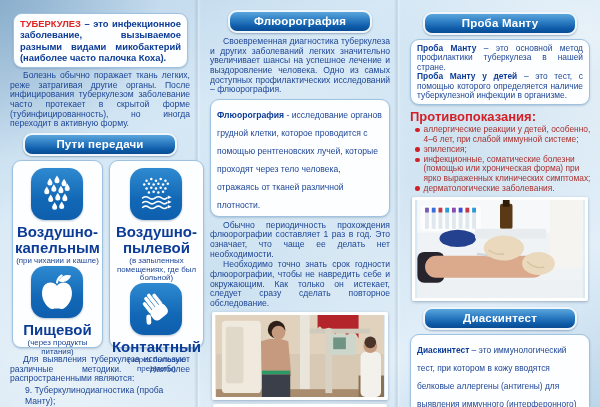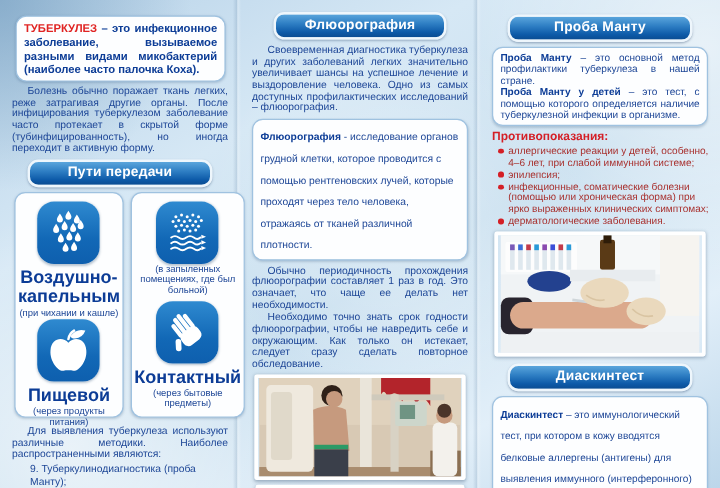--- a/index.html
+++ b/index.html
@@ -45,21 +45,21 @@
   .icon-note { font-size:7.9px; color:#1c4596; text-align:center; line-height:1.08; margin-top:1px; }
 
   .num-list { margin:1px 0 0 16px; font-size:8.6px; color:#1c4596; line-height:1.32; }
 
   .photo { display:block; border:3px solid #fff; border-radius:2px;
     box-shadow:0 1px 3px rgba(25,55,90,.35); margin:4px auto 0; }
 
   .bul { display:flex; align-items:flex-start; margin:1px 0 0 6px; }
   .bul .dot { flex:0 0 auto; width:4.5px; height:4.5px; border-radius:50%; background:#d41f26; margin:2.5px 4px 0 0; }
   .bul .txt { color:#a8312f; font-size:8.4px; line-height:1.1; text-align:left; }
-  .contra-head { font-weight:bold; color:#d41f26; font-size:10px; margin:4px 0 1px 1px; }
+  .contra-head { font-weight:bold; color:#d41f26; font-size:13px; margin:4px 0 1px 1px; }
 
   .rt { font-size:8.4px; line-height:1.12; }
 </style>
 </head>
 <body>
 
 <div class="page">
   <div class="fold" style="left:194px"></div>
   <div class="fold" style="left:394px"></div>
 
@@ -139,20 +139,21 @@
                 <path d="M11,39 q4,-3 8,0 t8,0 t8,0 t7,0"></path>
                 <path d="M11,45 q4,-3 8,0 t8,0 t8,0 t7,0"></path>
               </g>
               <g fill="#ffffff">
                 <path d="M43,30 l5,2.2 l-5,2.2 z"></path>
                 <path d="M43,36 l5,2.2 l-5,2.2 z"></path>
                 <path d="M43,42 l5,2.2 l-5,2.2 z"></path>
               </g>
             </svg>
           </div>
+          <div class="icon-label">Воздушно-пылевой</div>
           <div class="icon-note">(в запыленных помещениях, где был больной)</div>
         </div>
         <div class="icon-cell">
           <div class="sq-icon">
             <svg width="44" height="44" viewBox="0 0 56 56">
               <g fill="#ffffff" transform="rotate(-38 28 30)">
                 <rect x="19.5" y="12" width="4.6" height="17" rx="2.3"></rect>
                 <rect x="24.9" y="8" width="4.6" height="21" rx="2.3"></rect>
                 <rect x="30.3" y="7" width="4.6" height="22" rx="2.3"></rect>
                 <rect x="35.7" y="11" width="4.6" height="18" rx="2.3"></rect>

